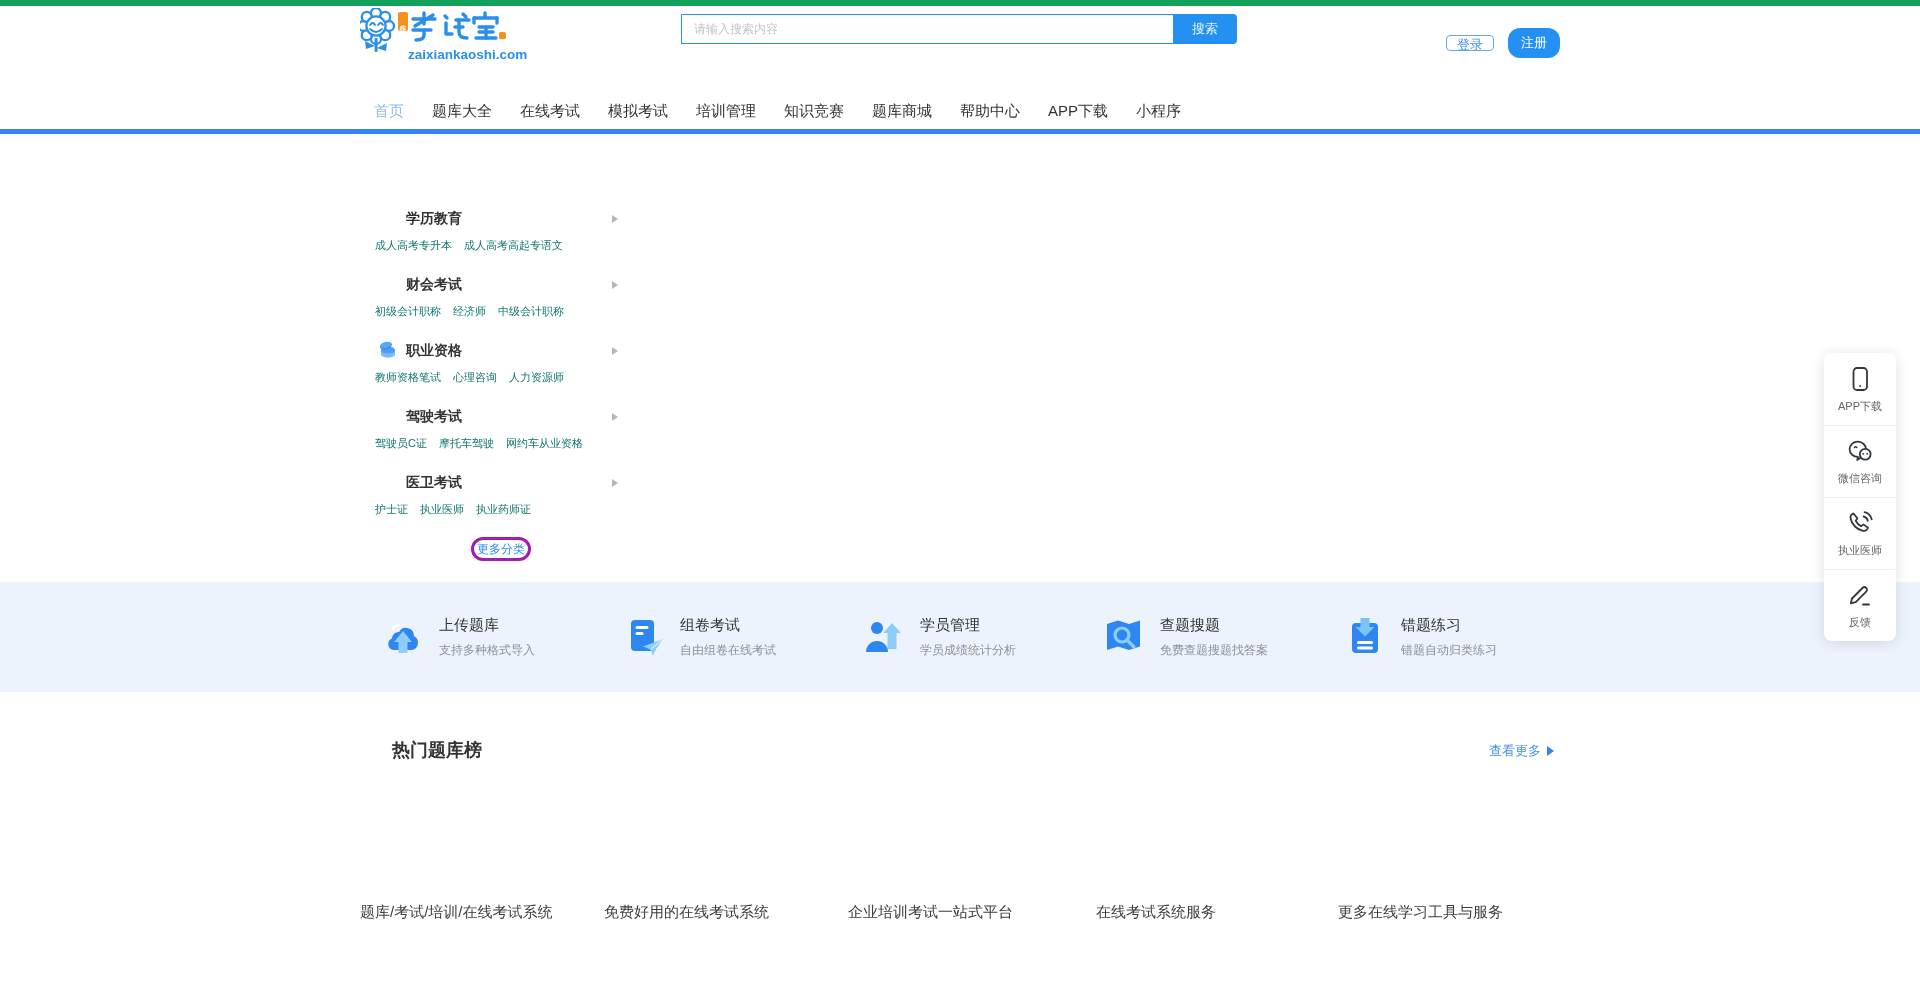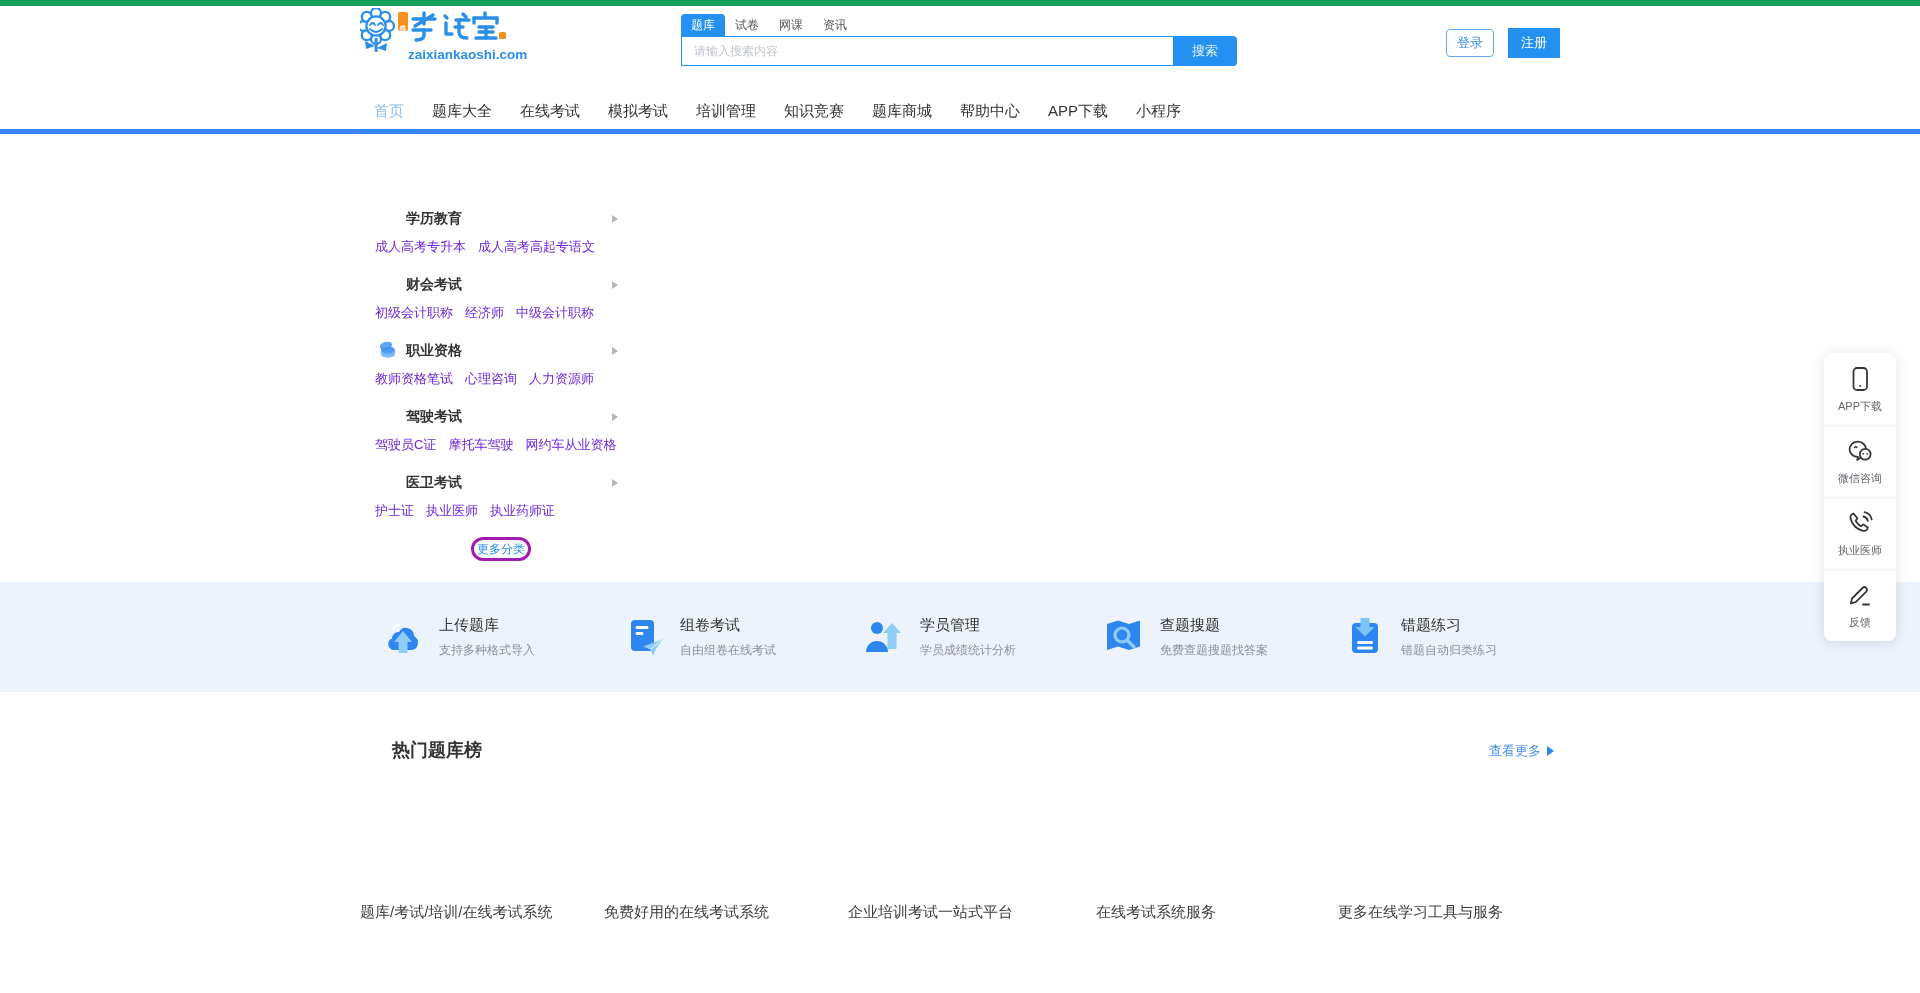--- a/index.html
+++ b/index.html
@@ -18,39 +18,39 @@
   .search-wrap { position:absolute; left:321px; top:8px; width:556px; }
   .search-tabs { display:flex; align-items:flex-end; height:22px; }
   .search-tab { font-size:12px; color:#555; padding:0 10px; height:22px; line-height:22px; cursor:pointer; }
   .search-tab.active { background:#2490f2; color:#fff; border-radius:4px 4px 0 0; padding:0 10px; }
   .search-row { display:flex; }
   .search-input { width:492px; height:30px; border:1px solid #2490f2; border-right:none; outline:none; padding:9px 12px; font-size:12px; color:#333; }
   .search-input::placeholder { color:#c0c4cc; }
   .search-btn { width:64px; height:30px; background:#2490f2; color:#eaf4ff; border:none; font-size:13px; border-radius:0 4px 4px 0; cursor:pointer; }
 
   .auth { position:absolute; right:0; top:22px; display:flex; align-items:center; gap:14px; }
-  .btn-login { width:48px; height:28px; background:#fff; border:1px solid #66a8f0; border-radius:4px; color:#3f91ea; font-size:13px; cursor:pointer; }
-  .btn-register { width:52px; height:30px; background:#2490f2; border:none; border-radius:0; color:#fff; font-size:13px; cursor:pointer; }
+  .btn-login { width:48px; height:16px; background:#fff; border:1px solid #66a8f0; border-radius:4px; color:#3f91ea; font-size:13px; cursor:pointer; }
+  .btn-register { width:52px; height:30px; background:#2490f2; border:none; border-radius:12px; color:#fff; font-size:13px; cursor:pointer; }
 
   
   .nav { position:absolute; top:94px; left:0; width:1920px; height:40px; background:#fff; border-bottom:5px solid #3b82f6; }
   .nav .container { display:flex; align-items:center; }
   .nav-item { position:relative; height:40px; display:flex; align-items:center; padding:0 14px; font-size:15px; color:#333; cursor:pointer; white-space:nowrap; }
   .nav-item.active { color:#8cbcf0; }
   .nav-item.active::after { content:""; position:absolute; left:0; right:0; bottom:-1px; height:4px; background:#2e86f0; }
 
   
   .main { position:absolute; top:134px; left:0; width:1920px; height:448px; background:#fff; }
   .cat-group { position:absolute; left:0; width:266px; }
   .cat-head { display:flex; align-items:center; height:20px; cursor:pointer; }
   .cat-icon-slot { width:24px; height:20px; margin-left:18px; display:flex; align-items:center; }
   .cat-title { font-size:14px; font-weight:bold; color:#333; margin-left:4px; }
   .cat-arrow { position:absolute; right:8px; top:6px; width:0; height:0; border-left:6px solid #b3b8c0; border-top:4px solid transparent; border-bottom:4px solid transparent; cursor:pointer; }
   .cat-links { display:flex; gap:12px; margin-top:9px; margin-left:15px; white-space:nowrap; }
-  .cat-link { font-size:13px; color:#6d28d9; cursor:pointer; }
+  .cat-link { font-size:11px; color:#0f766e; cursor:pointer; }
   .more-btn { position:absolute; left:111px; top:403px; width:60px; height:24px; border:3px solid #a21caf; border-radius:12px; background:#fff; color:#2490f2; font-size:12px; cursor:pointer; }
 
   
   .features { position:absolute; top:582px; left:0; width:1920px; height:110px; background:#edf3fc; }
   .feature { position:absolute; top:0; height:110px; display:flex; align-items:center; gap:14px; }
   .feature-title { font-size:15px; color:#333; margin-bottom:7px; }
   .feature-sub { font-size:12px; color:#8b919c; }
 
   
   .hot { position:absolute; top:692px; left:0; width:1920px; height:203px; background:#fff; }
@@ -132,26 +132,20 @@
                 <path d="M4,25 H24"></path>
                 <path d="M14,14 V25"></path>
             </g>
           </g>
           <rect x="139" y="24" width="7" height="7" rx="1.5" fill="#f5911e"></rect>
           <text x="48" y="51" font-size="13.5" font-weight="bold" fill="#2a8fe8">zaixiankaoshi.com</text>
         </svg>
       </div>
 
       <div class="search-wrap">
-        <div class="search-tabs">
-          <div class="search-tab active">题库</div>
-          <div class="search-tab">试卷</div>
-          <div class="search-tab">网课</div>
-          <div class="search-tab">资讯</div>
-        </div>
         <div class="search-row">
           <input class="search-input" type="text" placeholder="请输入搜索内容" style="">
           <button class="search-btn">搜索</button>
         </div>
       </div>
 
       <div class="auth">
         <button class="btn-login">登录</button>
         <button class="btn-register">注册</button>
       </div>

